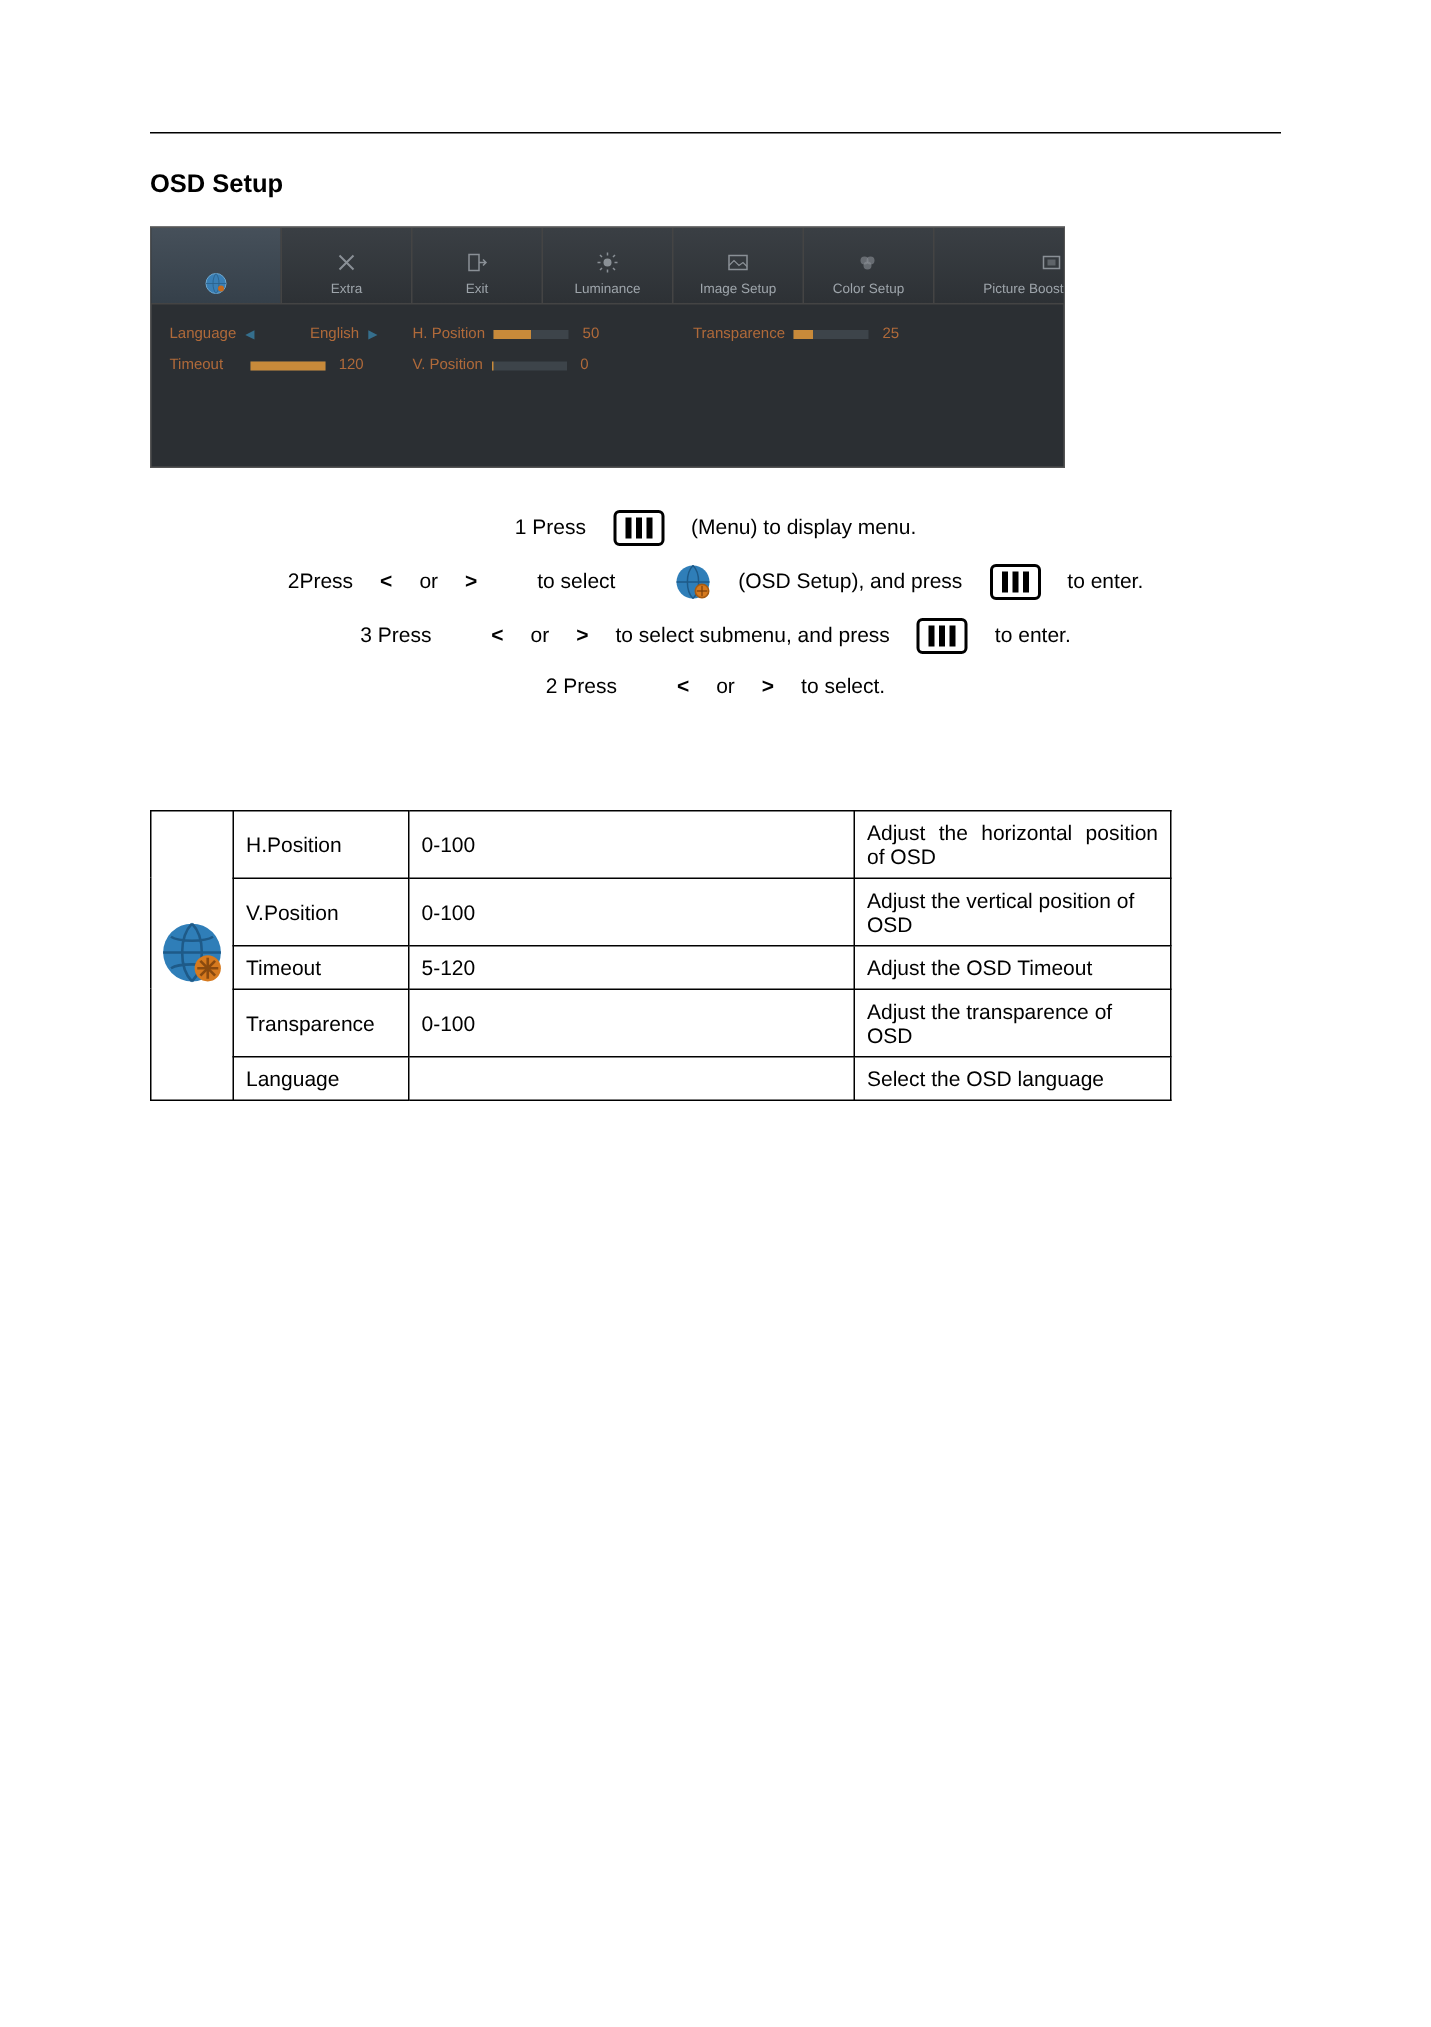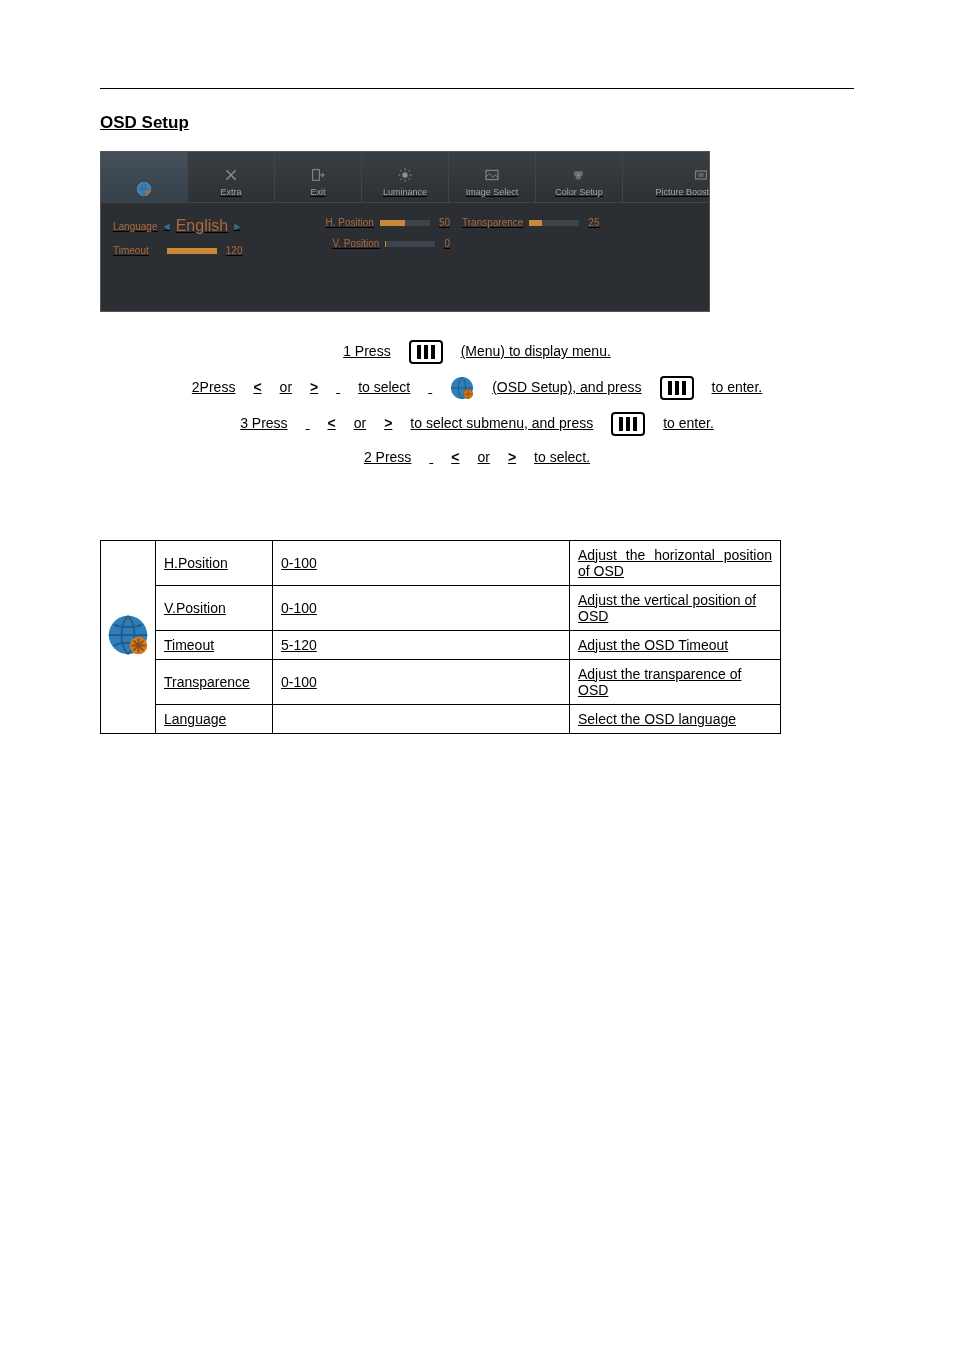--- a/index.html
+++ b/index.html
@@ -9,21 +9,20 @@
     background: #fff;
     color: #000;
     font-size: 14px;
   }
   .page {
     width: 954px;
     margin: 0 auto;
     box-sizing: border-box;
     padding: 0 100px 60px 100px;
     position: relative;
-    text-decoration: underline;
   }
   hr.topline {
     border: none;
     border-top: 1px solid #000;
     margin-top: 88px;
     margin-bottom: 24px;
   }
   h2.section-title {
     font-size: 17px;
     font-weight: bold;
@@ -74,42 +73,42 @@
     color: #4aa3c7;
     gap: 12px;
     min-height: 70px;
   }
   .osd-col {
     display: flex;
     flex-direction: column;
     gap: 10px;
   }
   .col-a { width: 150px; }
-  .col-b { width: 175px; align-items: flex-end; }
+  .col-b { width: 175px; }
   .col-c { flex: 1; }
   .osd-row {
     display: flex;
     align-items: center;
     gap: 6px;
   }
   .osd-label { color: #b06a3a; font-size: 10px; }
   .osd-label2 { color: #b06a3a; font-size: 10px; }
   .bar {
     width: 50px;
     height: 6px;
     background: #3d444a;
     position: relative;
   }
   .bar .fill {
     position: absolute; left: 0; top: 0; bottom: 0;
     background: #c88a3a;
   }
   .valnum { color: #b06a3a; font-size: 10px; margin-left: 3px; }
   .arrow { color: #356f8d; font-size: 8px; }
-  .sel { color: #b06a3a; font-size: 16px; }
+  .sel { color: #b06a3a; font-size: 10px; margin-left: 31px; }
   
   .step {
     display: flex;
     align-items: center;
     gap: 18px;
     margin: 12px 0;
     font-size: 14px;
     line-height: 1.4;
     justify-content: center;
   }
@@ -227,21 +226,21 @@
         </span>
         <span>Luminance</span>
       </div>
       <div class="osd-tab">
         <span class="tab-icon">
           <svg viewBox="0 0 24 24" width="16" height="16">
               <rect x="3" y="5" width="18" height="14" fill="none" stroke="currentColor" stroke-width="1.5"></rect>
               <path d="M3 15l5-5 5 5 4-3 4 4" stroke="currentColor" stroke-width="1.2" fill="none"></path>
             </svg>
         </span>
-        <span>Image Select</span>
+        <span>Image Setup</span>
       </div>
       <div class="osd-tab">
         <span class="tab-icon">
           <svg viewBox="0 0 24 24" width="16" height="16">
               <circle cx="8" cy="10" r="4" fill="#8a9096" opacity="0.6"></circle>
               <circle cx="14" cy="10" r="4" fill="#8a9096" opacity="0.6"></circle>
               <circle cx="11" cy="15" r="4" fill="#8a9096" opacity="0.6"></circle>
             </svg>
         </span>
         <span>Color Setup</span>

